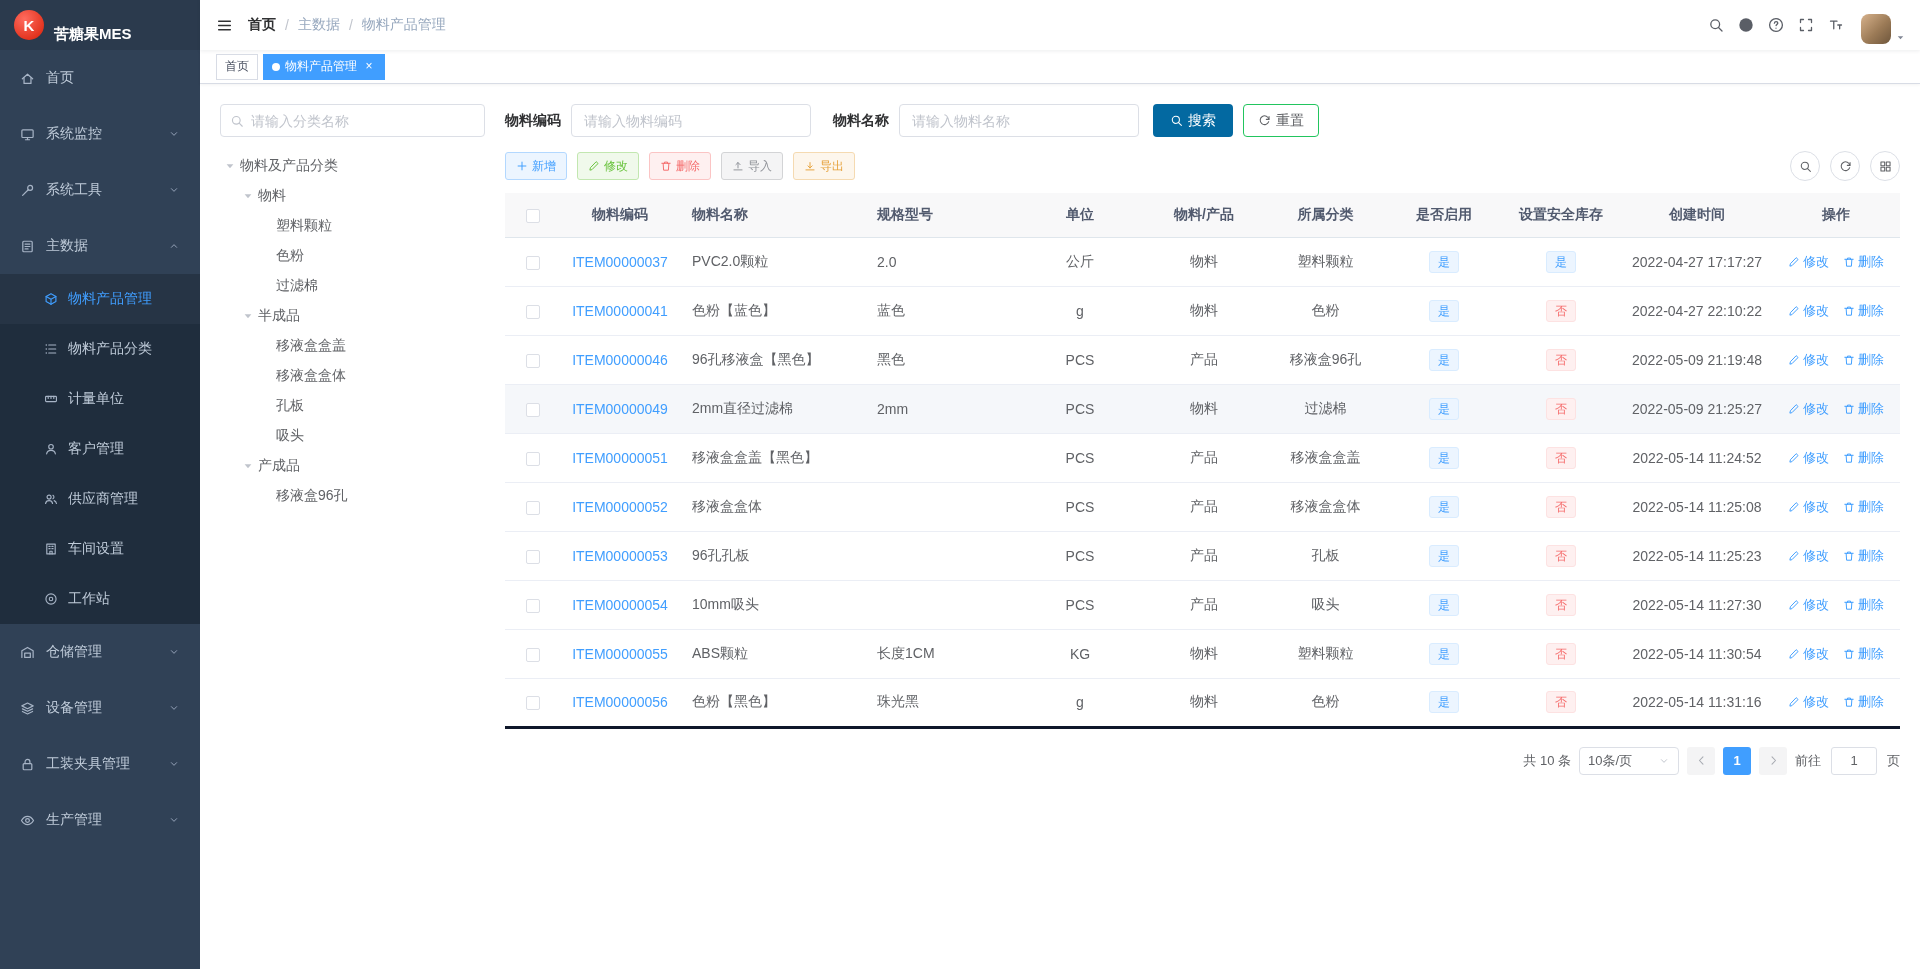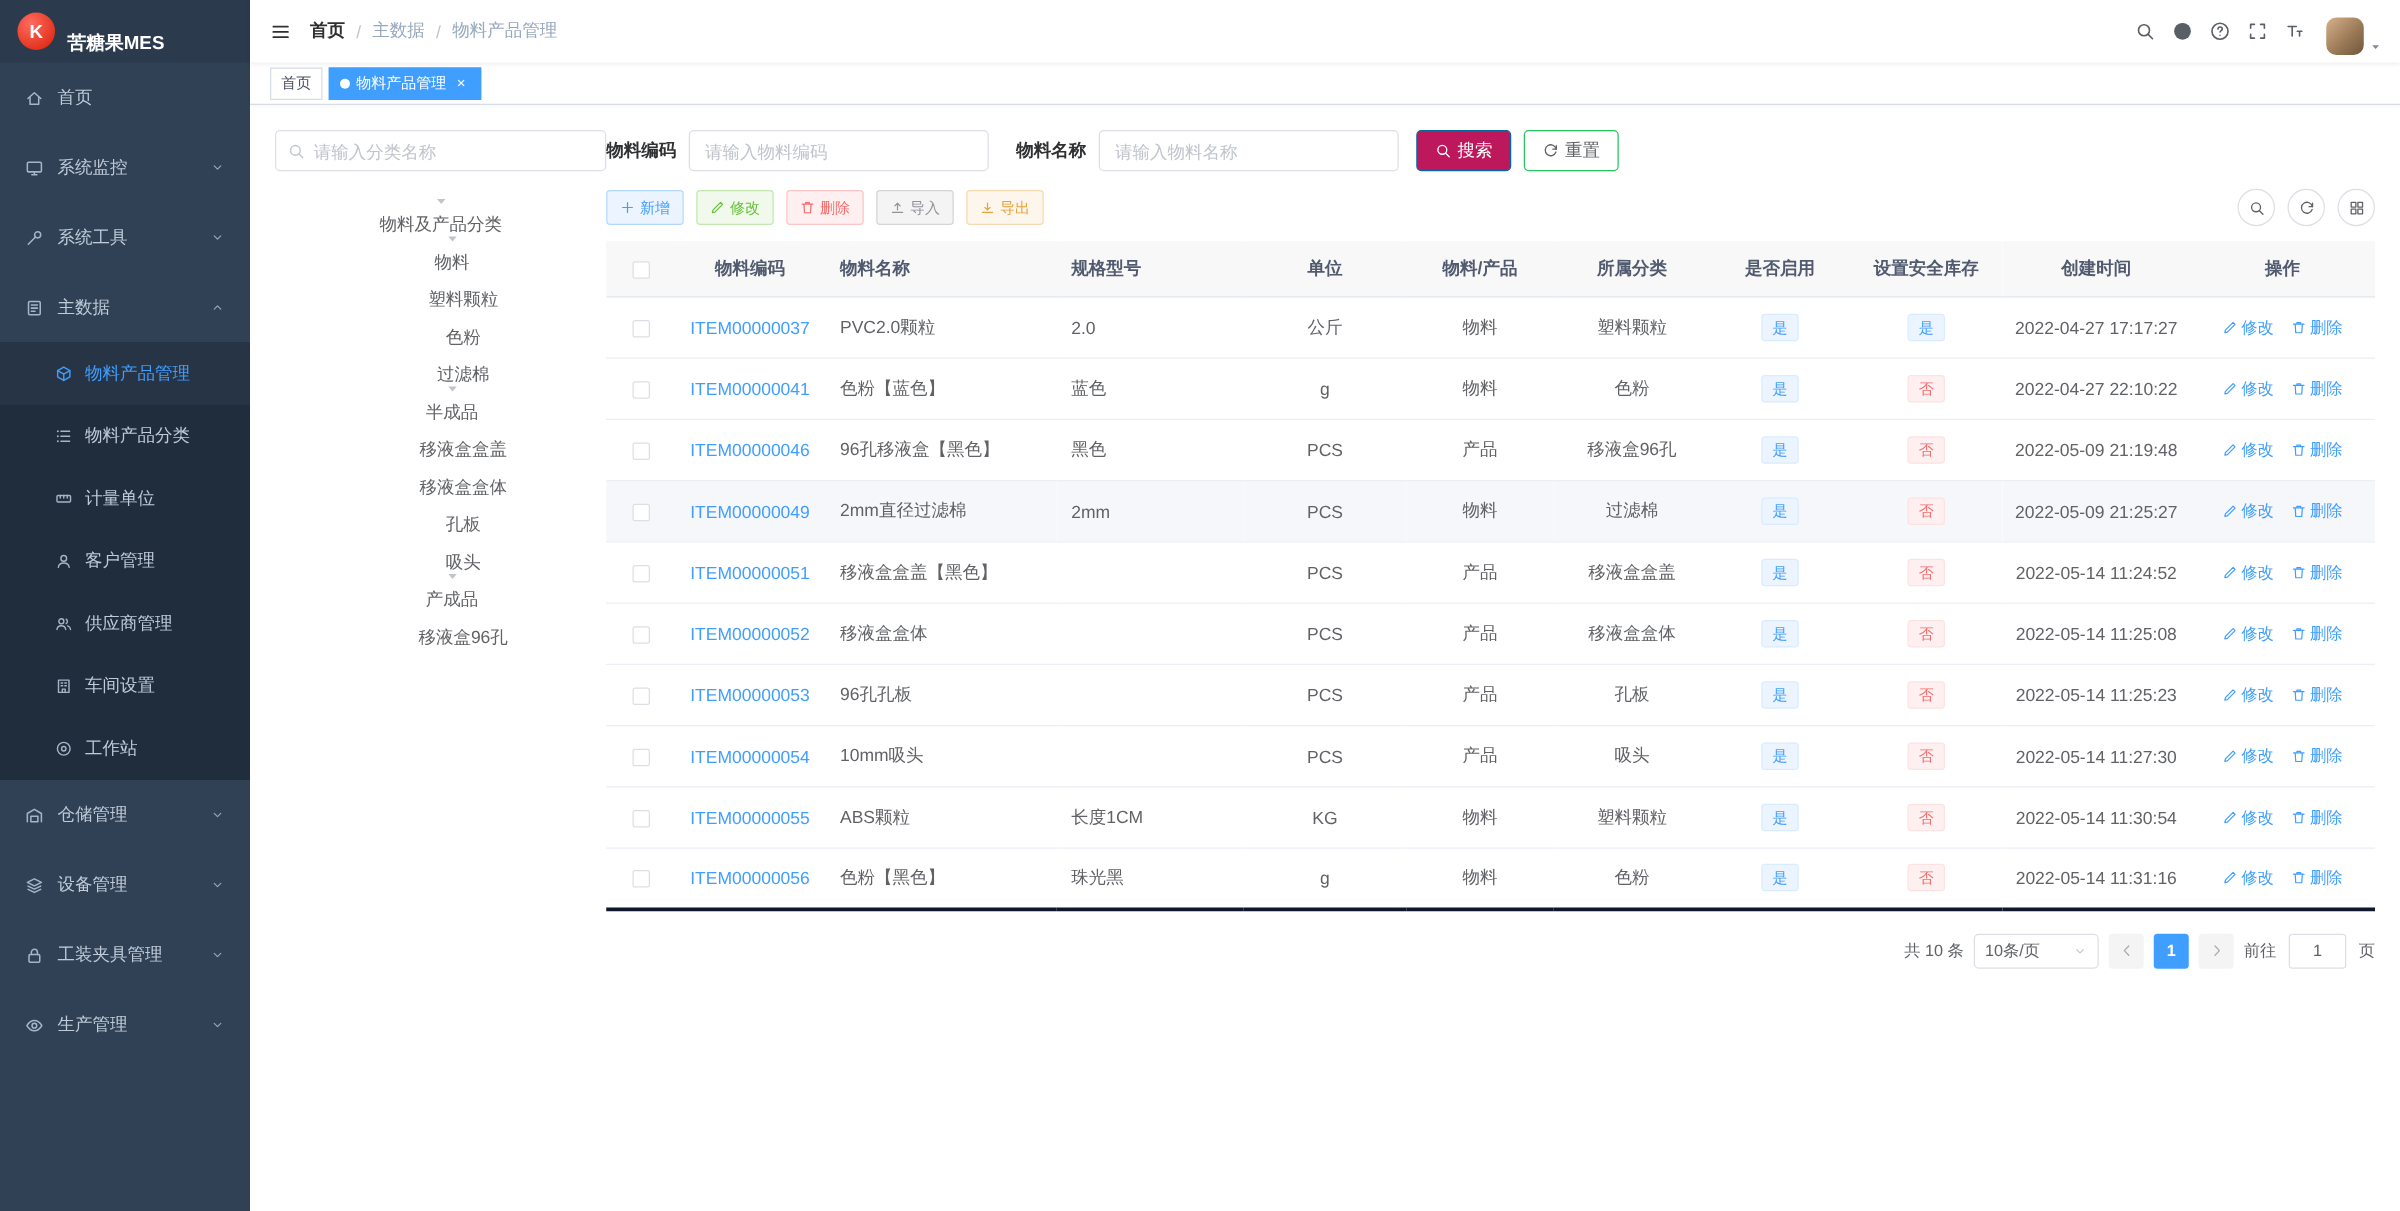--- a/index.html
+++ b/index.html
@@ -40,39 +40,39 @@
   .avatar-caret{font-size:11px;color:#808695;margin-bottom:1px;}
 
   
   .tags-view{height:34px;flex:0 0 34px;display:flex;align-items:center;gap:5px;padding:0 16px;background:#fff;border-bottom:1px solid #d8dce5;box-shadow:0 1px 3px 0 rgba(0,0,0,.05);position:relative;z-index:2;}
   .tag{height:26px;display:inline-flex;align-items:center;gap:5px;padding:0 8px;border:1px solid #d8dce5;background:#fff;color:#495060;font-size:12px;cursor:pointer;}
   .tag.active{background:#409eff;border-color:#409eff;color:#fff;}
   .tag .dot{width:8px;height:8px;border-radius:50%;background:#fff;}
   .tag-close{width:14px;height:14px;line-height:13px;text-align:center;border-radius:50%;font-size:12px;}
 
   
-  .content{flex:1;display:flex;padding:20px;overflow:hidden;background:#fff;}
+  .content{flex:1;display:flex;gap:20px;padding:20px;overflow:hidden;background:#fff;}
   .left-panel{width:265px;flex:0 0 265px;}
   .tree-search{position:relative;}
   .ts-icon{position:absolute;left:10px;top:10px;color:#c0c4cc;font-size:14px;}
   .tree-search input{width:100%;height:33px;border:1px solid #dcdfe6;border-radius:4px;padding:0 10px 0 30px;font-size:14px;color:#606266;outline:none;}
   input::placeholder{color:#c0c4cc;}
   .tree{margin-top:14px;}
-  .tree-node{display:flex;align-items:center;height:30px;font-size:14px;color:#606266;cursor:pointer;flex-direction:column;}
+  .tree-node{display:flex;align-items:center;height:30px;font-size:14px;color:#606266;cursor:pointer;}
   .tree-node .caret{font-size:12px;color:#c0c4cc;width:20px;flex:0 0 20px;justify-content:center;}
   .caret.open svg{transform:rotate(90deg);}
   .caret-space{width:20px;flex:0 0 20px;}
 
   .right-panel{flex:1;min-width:0;display:flex;flex-direction:column;}
   .filter-bar{display:flex;align-items:center;margin-bottom:14px;}
   .f-label{font-size:14px;font-weight:700;color:#303133;margin-right:10px;white-space:nowrap;}
   .f-label.ml{margin-left:22px;}
   .f-input{width:240px;height:33px;border:1px solid #dcdfe6;border-radius:4px;padding:0 12px;font-size:14px;color:#606266;outline:none;}
   .btn{display:inline-flex;align-items:center;gap:5px;border-radius:4px;cursor:pointer;font-family:inherit;font-size:14px;height:33px;padding:0 14px;}
-  .btn-primary{background:#be185d;border:1px solid #0369a1;color:#fff;margin-left:14px;}
+  .btn-primary{background:#0369a1;border:3px solid #0369a1;color:#fff;margin-left:14px;}
   .btn-default{background:#fff;border:1px solid #22c55e;color:#606266;margin-left:10px;}
   .btn .icon{font-size:13px;}
 
   .toolbar{display:flex;align-items:center;margin-bottom:12px;}
   .btn-mini{height:28px;padding:0 10px;font-size:12px;border-radius:3px;display:inline-flex;align-items:center;gap:4px;margin-right:10px;border:1px solid transparent;cursor:pointer;font-family:inherit;}
   .btn-mini .icon{font-size:12px;}
   .plain-primary{color:#409eff;background:#ecf5ff;border-color:#b3d8ff;}
   .plain-success{color:#67c23a;background:#f0f9eb;border-color:#c2e7b0;}
   .plain-danger{color:#f56c6c;background:#fef0f0;border-color:#fbc4c4;}
   .plain-info{color:#909399;background:#f4f4f5;border-color:#d3d4d6;}

